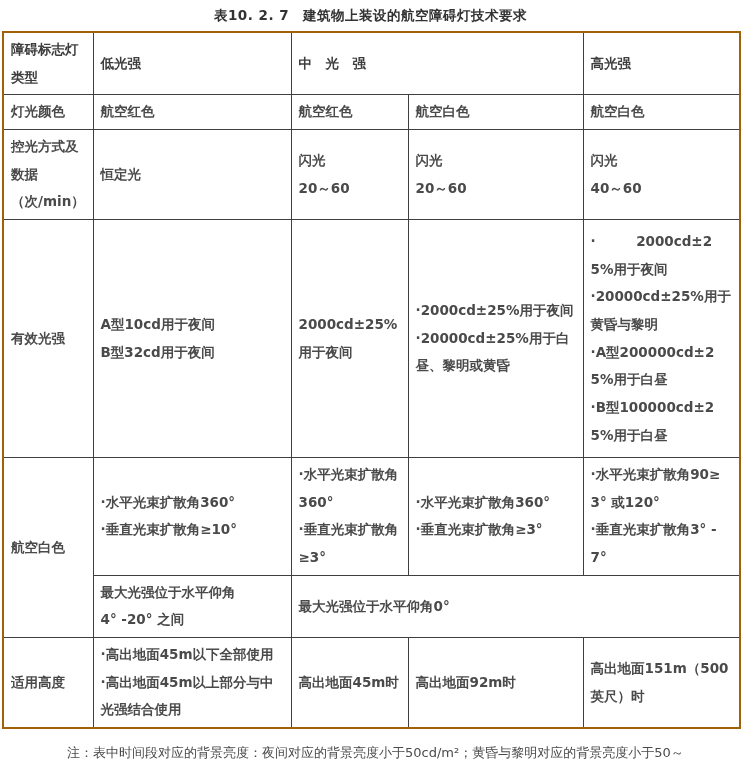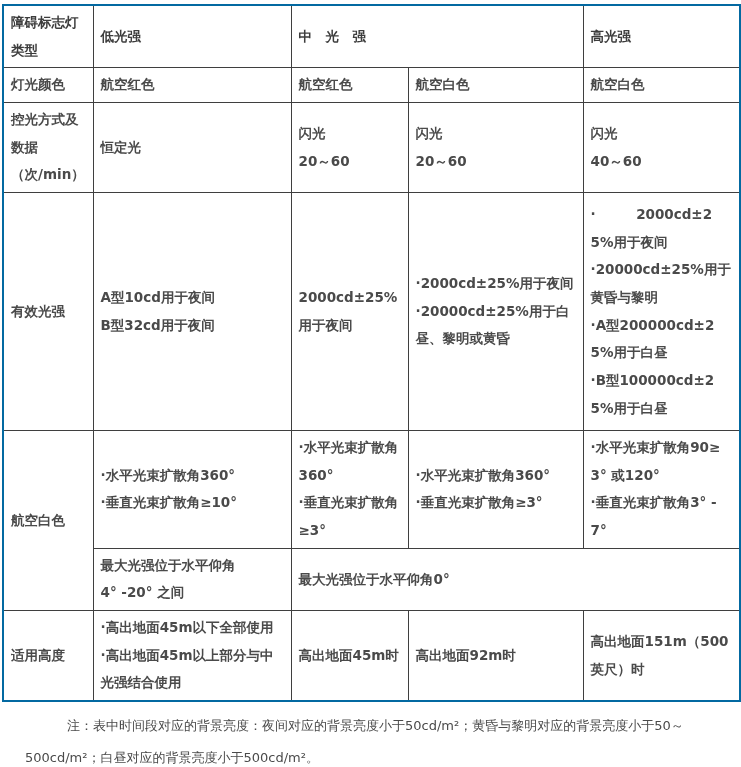--- a/index.html
+++ b/index.html
@@ -17,21 +17,21 @@
     color:#333333;
     padding:3px 0 6px 0;
     letter-spacing:0.5px;
     white-space:pre-line;
   }
   table.spec{
     border-collapse:collapse;
     table-layout:fixed;
     width:737px;
     margin-left:2px;
-    border:2px solid #0369a1;
+    border:2px solid #a16207;
   }
   table.spec th, table.spec td{
     border:1px solid #3f3f3f;
     vertical-align:middle;
     text-align:left;
     padding:3px 7px;
     font-size:13.5px;
     line-height:2.05;
     white-space:pre-line;
     word-break:break-all;
@@ -56,20 +56,21 @@
     margin:8px 10px 0 25px;
     text-indent:42px;
     white-space:normal;
   }
 </style>
 </head>
 <body>
 
 <div class="page">
 
+  <div class="doc-title">表10. 2. 7　建筑物上装设的航空障碍灯技术要求</div>
 
   <table class="spec">
     <colgroup>
       <col style="width:90px">
       <col style="width:198px">
       <col style="width:117px">
       <col style="width:175px">
       <col style="width:157px">
     </colgroup>
 

